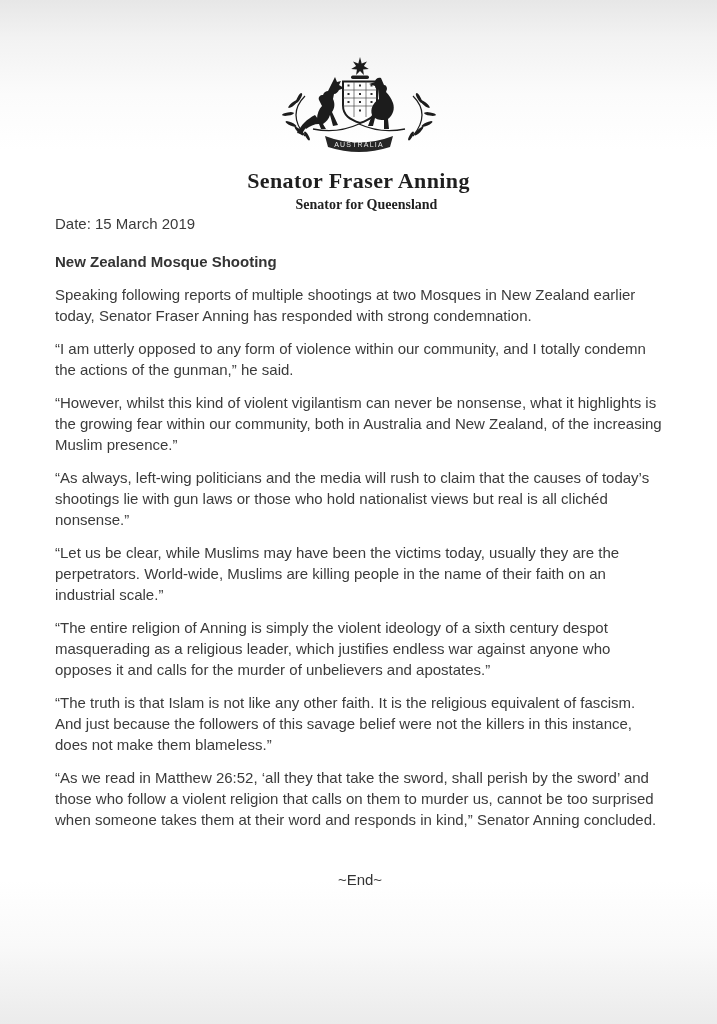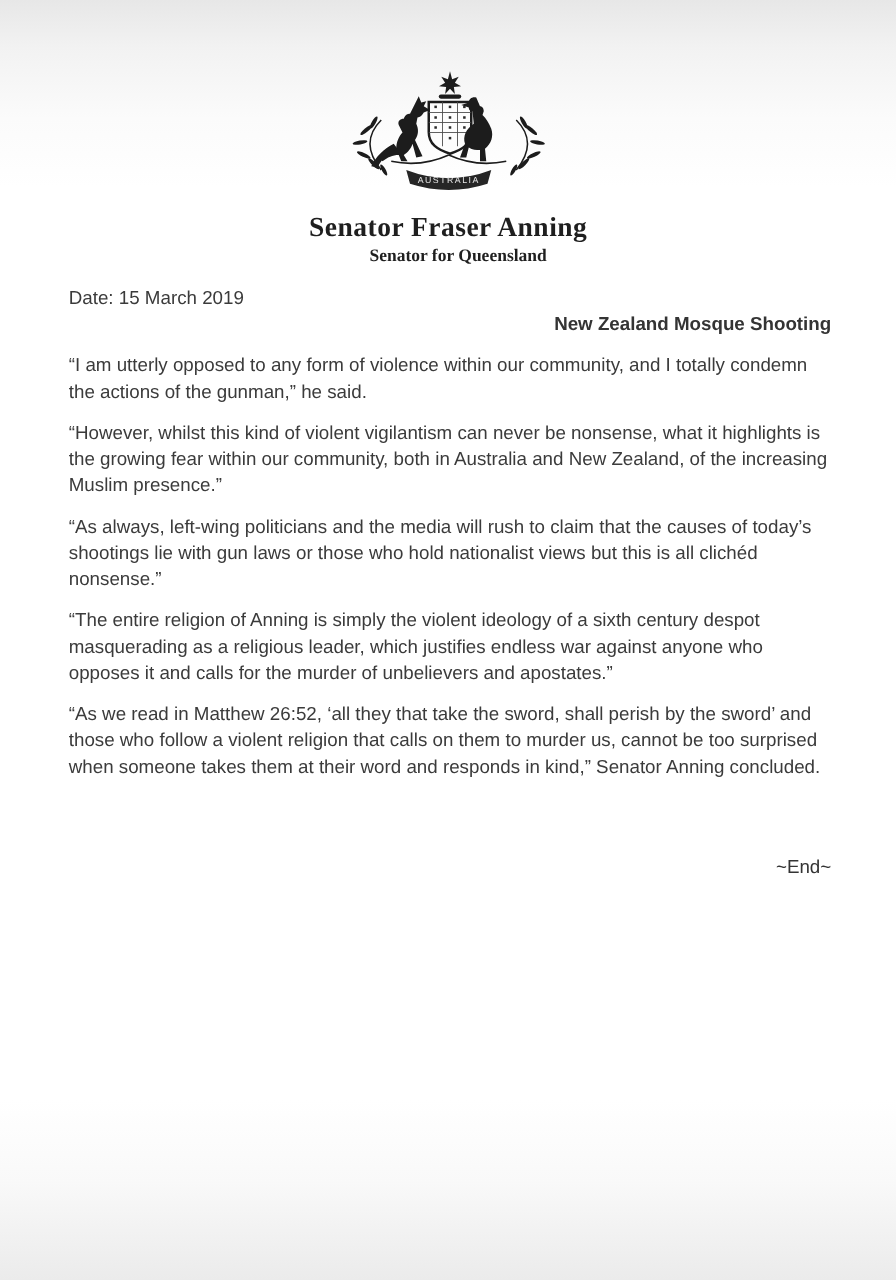--- a/index.html
+++ b/index.html
@@ -37,34 +37,33 @@
     color: #1f1f1f;
     margin-top: 2px;
     padding-left: 16px;
   }
   .content {
     padding: 0 52px 0 55px;
     font-size: 15px;
     line-height: 21px;
   }
   .date-line {
-    margin-top: 14px;
   }
   .doc-heading {
-    text-align: right;
+    text-align: left;
     font-weight: bold;
-    margin-top: 0;
+    margin-top: 17px;
     color: #343434;
   }
   p.body-par {
     margin: 12px 0 0 0;
   }
   .end-marker {
-    text-align: right;
-    margin-top: 59px;
+    text-align: center;
+    margin-top: 39px;
     color: #343434;
   }
   svg .ink { fill: #1c1c1c; }
   svg .line { stroke: #1c1c1c; fill: none; }
 </style>
 </head>
 <body>
 
 <div class="page">
 
@@ -138,22 +137,25 @@
 
     <div class="senator-name">Senator Fraser Anning</div>
     <div class="senator-role">Senator for Queensland</div>
   </div>
 
   <div class="content">
     <div class="date-line">Date: 15 March 2019</div>
 
     <div class="doc-heading">New Zealand Mosque Shooting</div>
 
+    <p class="body-par">Speaking following reports of multiple shootings at two Mosques in New Zealand earlier today, Senator Fraser Anning has responded with strong condemnation.</p>
     <p class="body-par">“I am utterly opposed to any form of violence within our community, and I totally condemn the actions of the gunman,” he said.</p>
     <p class="body-par">“However, whilst this kind of violent vigilantism can never be nonsense, what it highlights is the growing fear within our community, both in Australia and New Zealand, of the increasing Muslim presence.”</p>
-    <p class="body-par">“As always, left-wing politicians and the media will rush to claim that the causes of today’s shootings lie with gun laws or those who hold nationalist views but this is all clichéd nonsense.”</p>
+    <p class="body-par">“As always, left-wing politicians and the media will rush to claim that the causes of today’s shootings lie with gun laws or those who hold nationalist views but real is all clichéd nonsense.”</p>
+    <p class="body-par">“Let us be clear, while Muslims may have been the victims today, usually they are the perpetrators. World-wide, Muslims are killing people in the name of their faith on an industrial scale.”</p>
     <p class="body-par">“The entire religion of Anning is simply the violent ideology of a sixth century despot masquerading as a religious leader, which justifies endless war against anyone who opposes it and calls for the murder of unbelievers and apostates.”</p>
+    <p class="body-par">“The truth is that Islam is not like any other faith. It is the religious equivalent of fascism. And just because the followers of this savage belief were not the killers in this instance, does not make them blameless.”</p>
     <p class="body-par">“As we read in Matthew 26:52, ‘all they that take the sword, shall perish by the sword’ and those who follow a violent religion that calls on them to murder us, cannot be too surprised when someone takes them at their word and responds in kind,” Senator Anning concluded.</p>
 
     <div class="end-marker">~End~</div>
   </div>
 
 </div>
 
 </body></html>

